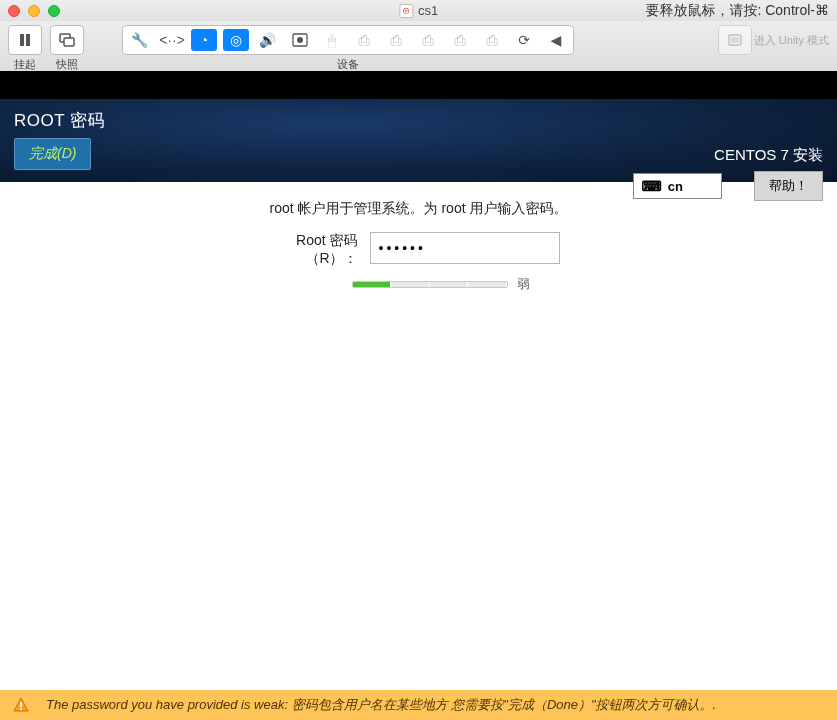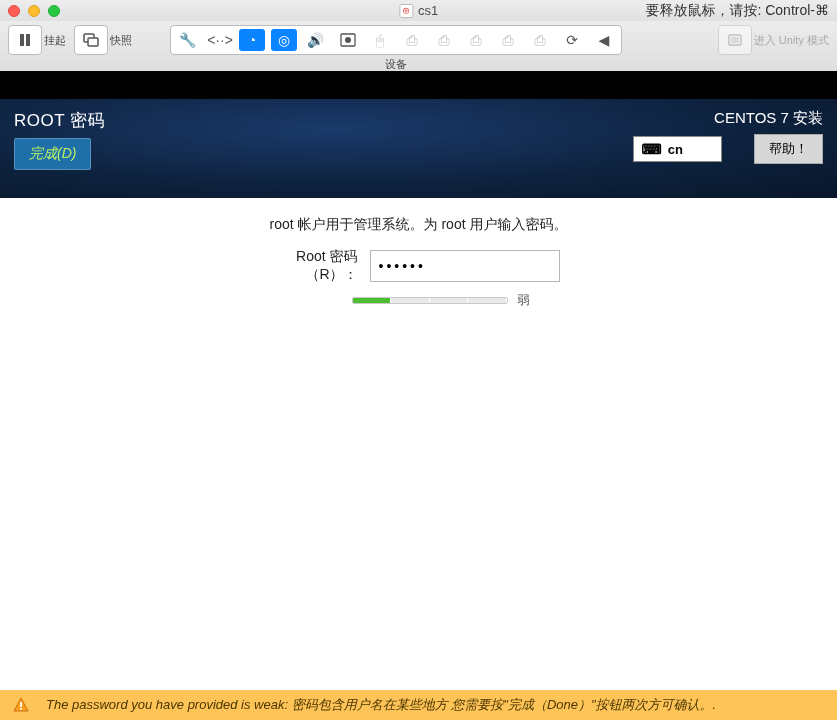--- a/index.html
+++ b/index.html
@@ -11,51 +11,51 @@
 .traffic-light { width: 12px; height: 12px; border-radius: 50%; }
 .tl-red { background: #ff5f57; border: 0.5px solid #e1473f; }
 .tl-yellow { background: #febc2e; border: 0.5px solid #dfa023; }
 .tl-green { background: #28c840; border: 0.5px solid #1faa33; }
 .mac-title { position: absolute; left: 50%; transform: translateX(-50%); font-size: 13px; color: #4a4a4a; display: flex; align-items: center; gap: 5px; }
 .mac-title-icon { width: 14px; height: 14px; background: #fff; border: 1px solid #bbb; display: flex; align-items: center; justify-content: center; font-size: 8px; color: #d00; border-radius: 2px; }
 .mac-right-hint { margin-left: auto; font-size: 14px; color: #333; }
 
 
 .vm-toolbar { height: 50px; background: linear-gradient(#ececec, #dedede); display: flex; align-items: flex-start; padding: 4px 8px 0 8px; gap: 8px; }
-.vm-btn-group { display: flex; flex-direction: row; align-items: center; gap: 2px; }
+.vm-btn-group { display: flex; flex-direction: column; align-items: center; gap: 2px; }
 .vm-btn { width: 34px; height: 30px; background: #fff; border: 1px solid #bcbcbc; border-radius: 4px; display: flex; align-items: center; justify-content: center; font-size: 16px; color: #555; }
 .vm-btn-label { font-size: 11px; color: #444; }
 .vm-device-bar { display: flex; flex-direction: column; align-items: center; gap: 2px; margin-left: 30px; }
 .vm-device-icons { background: #fff; border: 1px solid #bcbcbc; border-radius: 4px; height: 30px; display: flex; align-items: center; padding: 0 4px; gap: 6px; }
 .vm-device-icon { width: 26px; height: 22px; display: flex; align-items: center; justify-content: center; font-size: 14px; color: #555; }
 .vm-device-icon.blue { background: #0a84ff; color: #fff; border-radius: 3px; }
 .vm-device-icon.dim { color: #bbb; }
 .vm-spacer { flex: 1; }
 .vm-right-group { display: flex; flex-direction: row; align-items: center; gap: 2px; margin-left: auto; }
 .vm-right-group .vm-btn-label { color: #aaa; }
 
 
 .vm-sep { height: 28px; background: #000; }
 
 
-.installer-header { background: radial-gradient(ellipse at 40% 30%, #1a3a6b 0%, #0e2340 55%, #08162a 100%); color: #fff; padding: 10px 14px 28px 14px; display: flex; align-items: flex-start; position: relative; min-height: 72px; }
+.installer-header { background: radial-gradient(ellipse at 40% 30%, #1a3a6b 0%, #0e2340 55%, #08162a 100%); color: #fff; padding: 10px 14px 12px 14px; display: flex; align-items: flex-start; position: relative; min-height: 72px; }
 .installer-left { display: flex; flex-direction: column; gap: 6px; }
 .installer-title { font-size: 17px; font-weight: 400; letter-spacing: 0.5px; }
 .done-btn { background: #1f6fa8; border: 1px solid rgba(255,255,255,0.25); color: #bef264; padding: 6px 14px; font-size: 14px; border-radius: 2px; cursor: pointer; width: fit-content; font-style: italic; }
 .installer-right { position: absolute; right: 14px; top: 10px; display: flex; flex-direction: column; align-items: flex-end; gap: 6px; }
-.installer-subtitle { font-size: 15px; font-weight: 400; }
+.installer-subtitle { font-size: 15px; font-weight: 400; margin-top: 37px; }
 .installer-right-row { display: flex; gap: 8px; align-items: center; }
 .keyboard-indicator { background: #fff; color: #000; padding: 4px 38px 4px 8px; font-size: 13px; font-weight: bold; display: flex; align-items: center; gap: 6px; border: 1px solid #888; }
 .kb-icon { font-size: 14px; }
 .help-btn { background: #d7d7d7; border: 1px solid #aaa; padding: 5px 14px; font-size: 13px; cursor: pointer; margin-left: 24px; }
 
 
 .installer-body { background: #fff; padding: 18px 0 0 0; height: calc(720px - 21px - 50px - 28px - 72px - 30px); }
 .body-desc { text-align: center; font-size: 14px; color: #252525; margin-bottom: 14px; }
-.form-row { display: flex; align-items: center; justify-content: center; gap: 12px; margin-bottom: 10px; }
+.form-row { display: flex; justify-content: center; gap: 12px; margin-bottom: 10px; }
 .form-label { width: 110px; text-align: right; font-size: 14px; color: #252525; }
 .pw-input { width: 190px; height: 32px; border: 1px solid #b7b7b7; padding: 0 8px; font-size: 14px; letter-spacing: 3px; }
 .pw-input.focused { border: 1.5px solid #3b7cc4; outline: none; }
 .warn-tri { width: 18px; height: 18px; display: inline-flex; align-items: center; justify-content: center; color: #666; font-size: 15px; }
 .strength-row { display: flex; align-items: center; justify-content: center; gap: 10px; margin:-2px 0 16px 58px; }
 .strength-bar { width: 156px; height: 7px; background: #e9e9e9; border: 1px solid #c9c9c9; border-radius: 2px; display: flex; overflow: hidden; }
 .strength-seg { flex: 1; border-right: 1px solid #fff; }
 .strength-seg.filled { background: #4bbf2f; }
 .strength-label { font-size: 12px; color: #555; width: 26px; }
 

